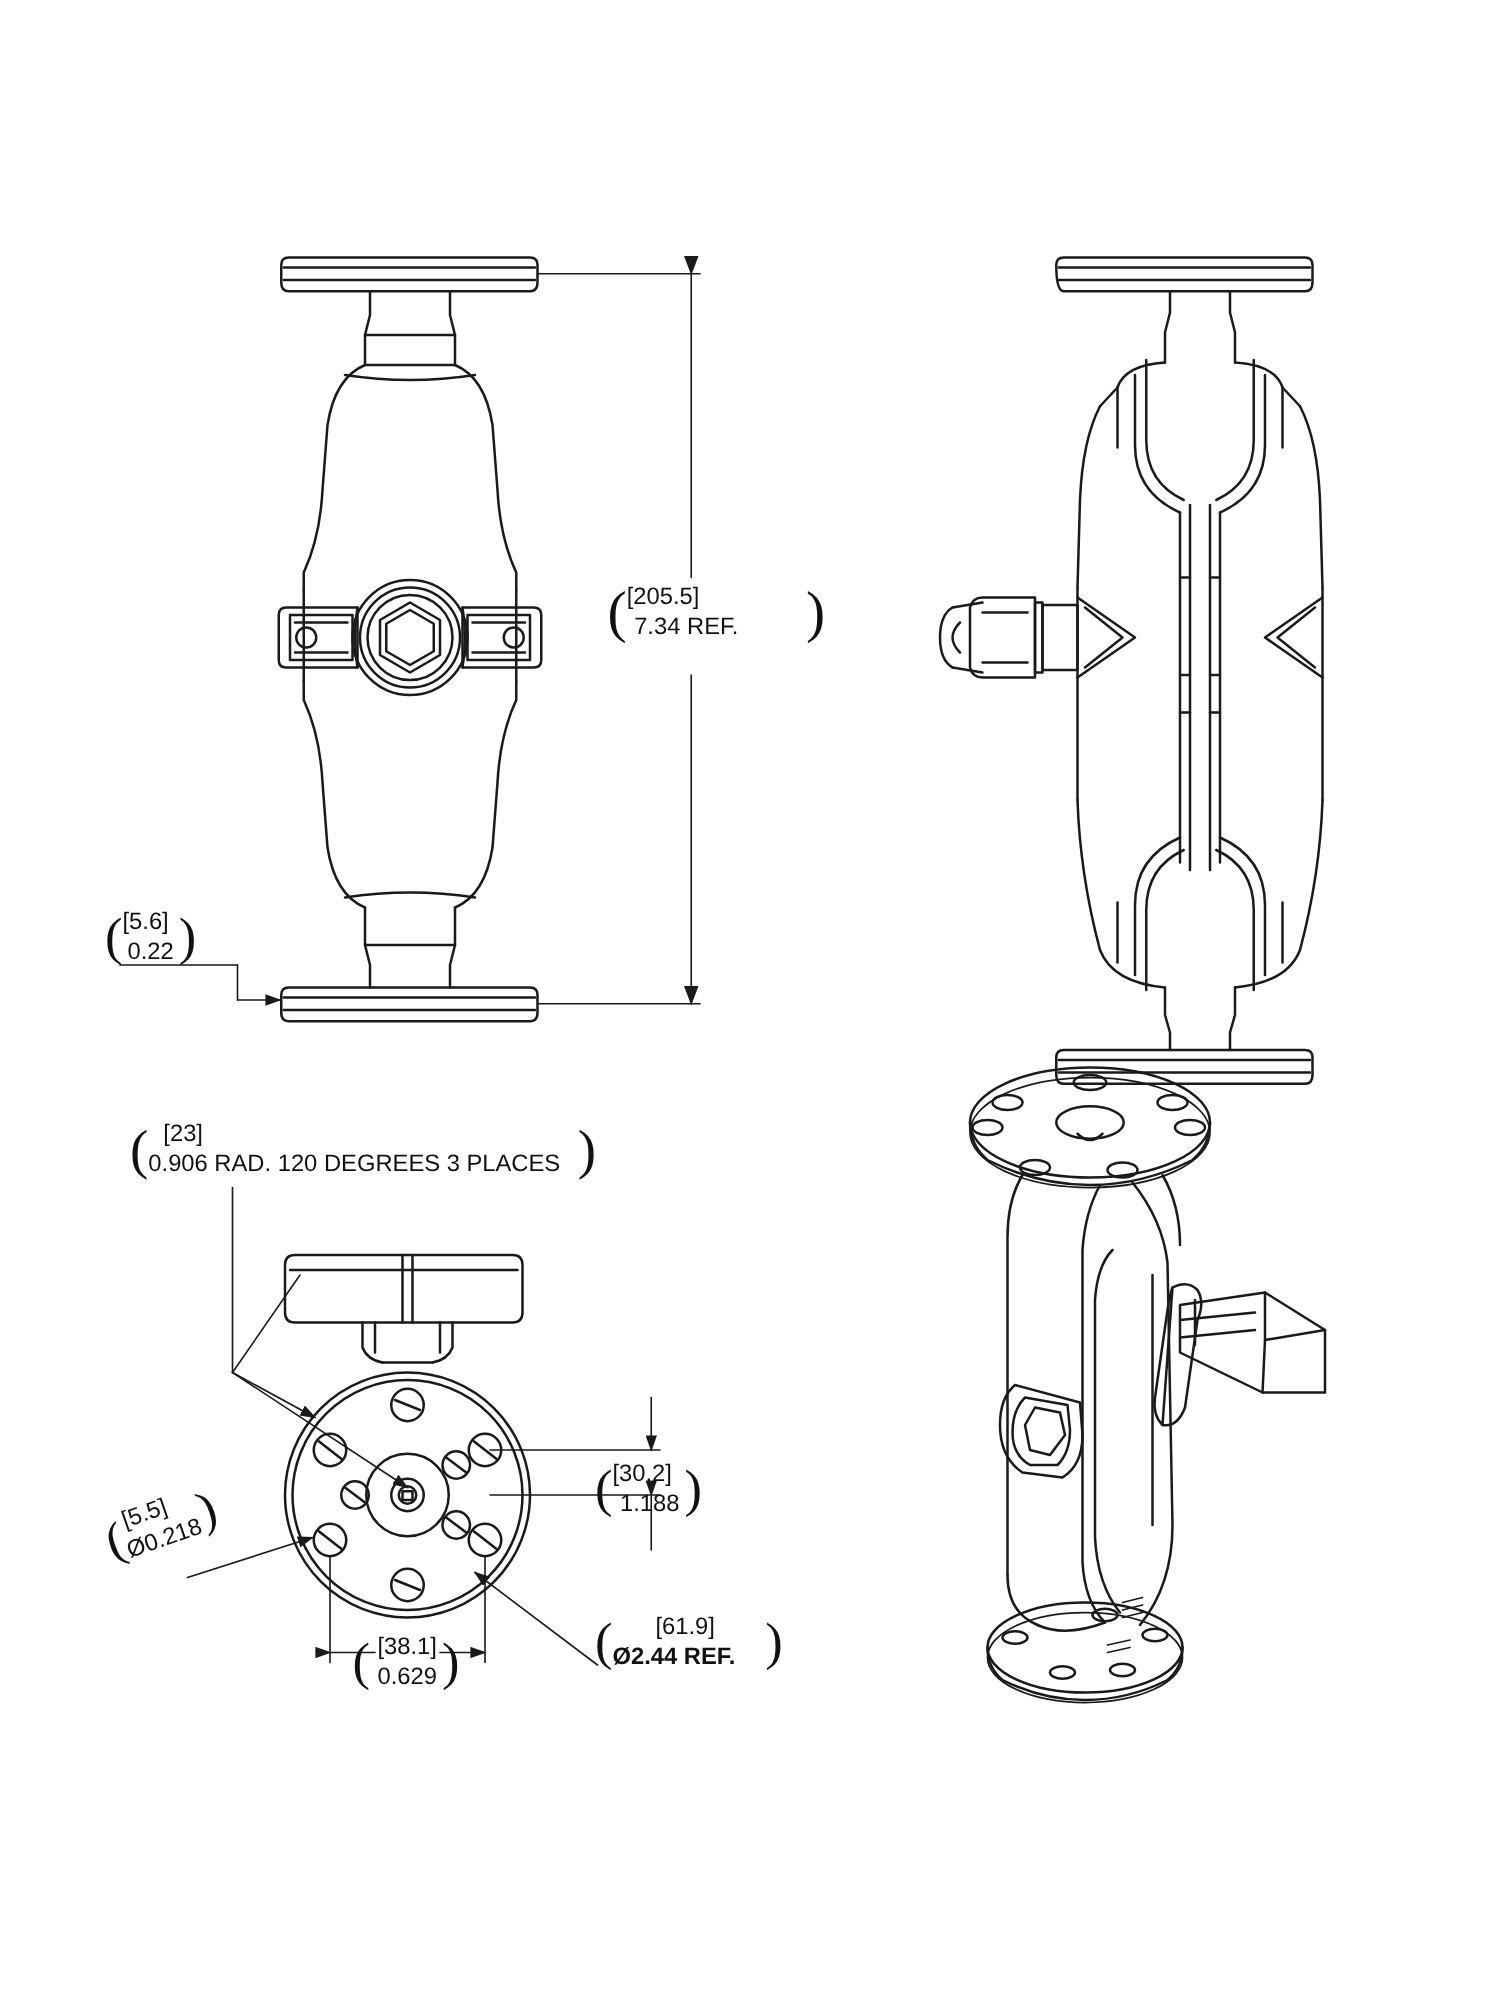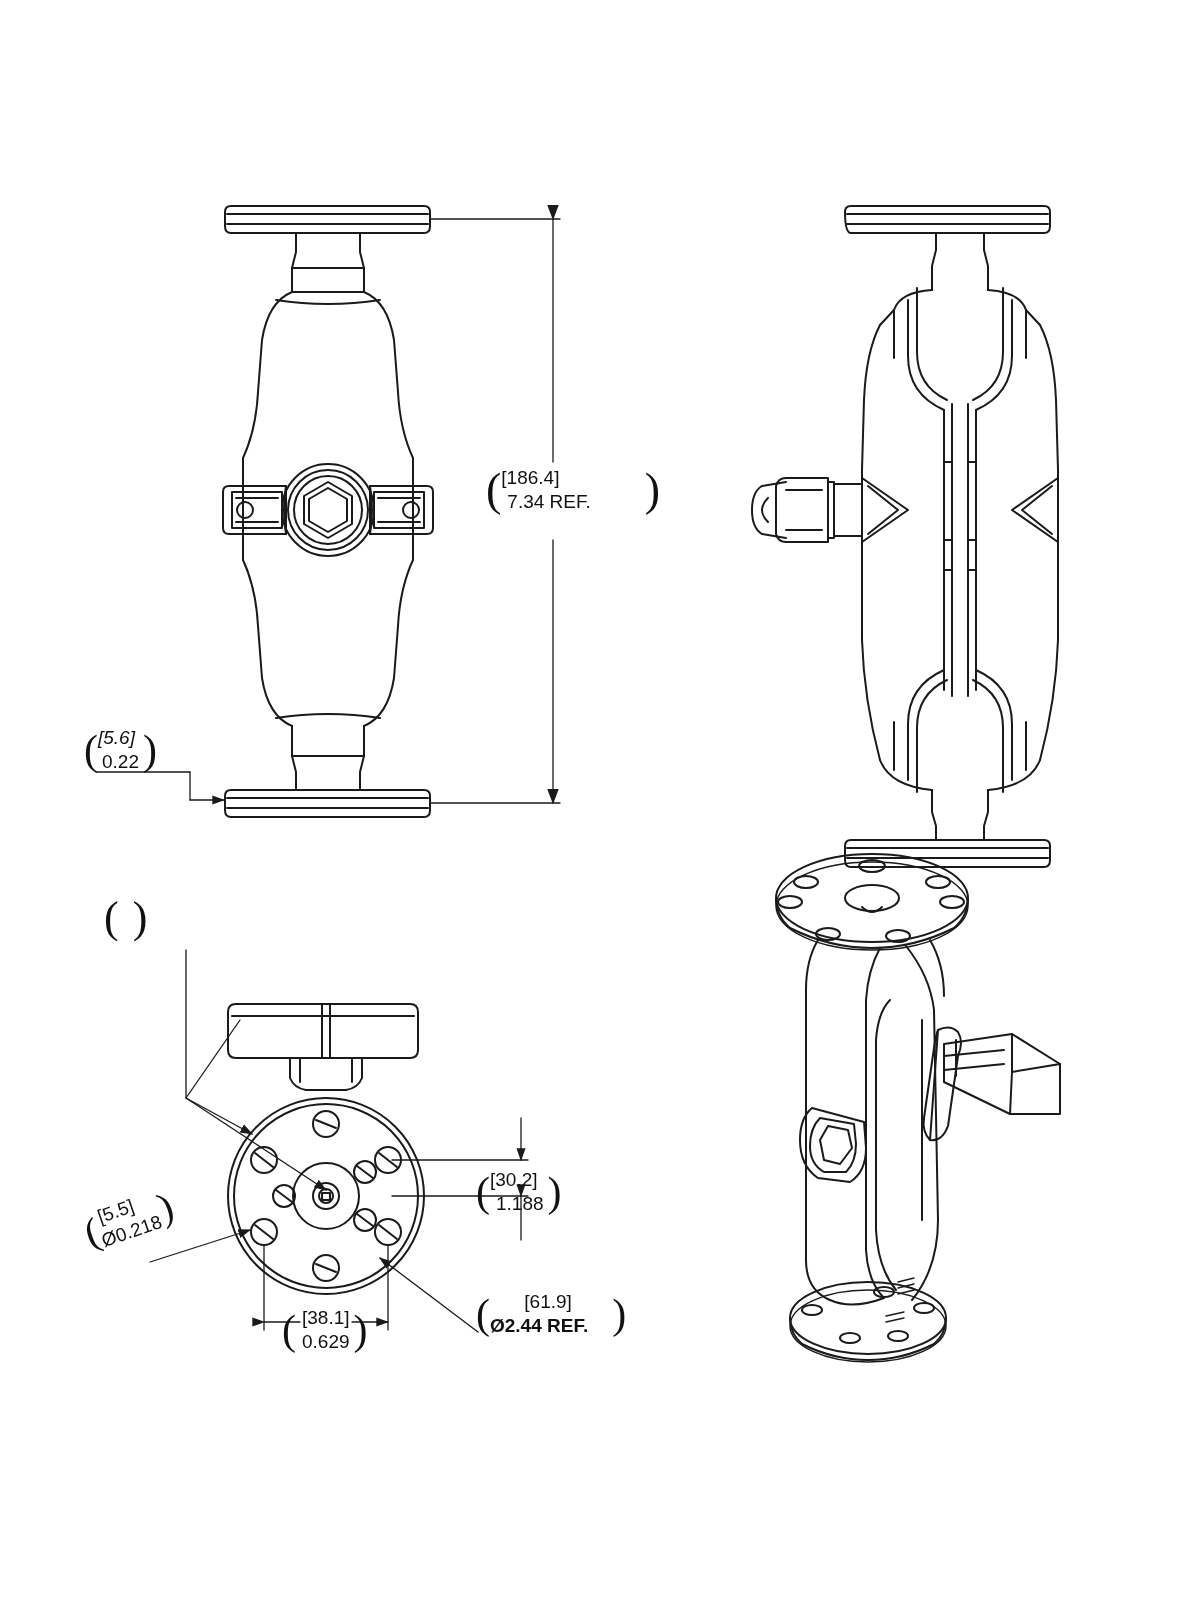--- a/index.html
+++ b/index.html
@@ -254,34 +254,37 @@
       <path d="M898,1282 L914,1278 M898,1288 L914,1284 M898,1294 L914,1290" stroke-width="1.4"></path>
       <path d="M886,1316 L904,1312 M886,1322 L904,1318" stroke-width="1.4"></path>
 
       <path d="M830,1300 Q852,1310 884,1298"></path>
     </g>
   </g>
 </svg>
 
 <div class="lbl" style="left:486px;top:466px;">
   <span style="display:inline-block;font-size:46px;line-height:46px;vertical-align:middle;font-family:'Liberation Serif',serif;">(</span><span style="display:inline-block;vertical-align:middle;text-align:left;">
-    <span style="display:block;">[186.4]</span>
+    <span style="display:block;">[205.5]</span>
     <span style="display:block;padding-left:6px;text-align:right;">7.34 REF.</span>
   </span><span style="display:inline-block;font-size:46px;line-height:46px;vertical-align:middle;padding-left:54px;font-family:'Liberation Serif',serif;">)</span>
 </div>
 
 <div class="lbl" style="left:84px;top:726px;">
   <span style="display:inline-block;font-size:42px;line-height:42px;vertical-align:middle;font-family:'Liberation Serif',serif;">(</span><span style="display:inline-block;vertical-align:middle;text-align:left;">
-    <span style="display:block;font-style:italic;">[5.6]</span>
+    <span style="display:block;">[5.6]</span>
     <span style="display:block;padding-left:4px;">0.22</span>
   </span><span style="display:inline-block;font-size:42px;line-height:42px;vertical-align:middle;padding-left:4px;font-family:'Liberation Serif',serif;">)</span>
 </div>
 
 <div class="lbl" style="left:104px;top:896px;">
-  <span style="display:inline-block;font-size:44px;line-height:44px;vertical-align:middle;font-family:'Liberation Serif',serif;">(</span><span style="display:inline-block;font-size:44px;line-height:44px;vertical-align:middle;padding-left:14px;font-family:'Liberation Serif',serif;">)</span>
+  <span style="display:inline-block;font-size:44px;line-height:44px;vertical-align:middle;font-family:'Liberation Serif',serif;">(</span><span style="display:inline-block;vertical-align:middle;text-align:left;">
+    <span style="display:block;padding-left:12px;">[23]</span>
+    <span style="display:block;">0.906 RAD. 120 DEGREES 3 PLACES</span>
+  </span><span style="display:inline-block;font-size:44px;line-height:44px;vertical-align:middle;padding-left:14px;font-family:'Liberation Serif',serif;">)</span>
 </div>
 
 <div class="lbl" style="left:476px;top:1168px;">
   <span style="display:inline-block;font-size:42px;line-height:42px;vertical-align:middle;font-family:'Liberation Serif',serif;">(</span><span style="display:inline-block;vertical-align:middle;text-align:left;">
     <span style="display:block;">[30.2]</span>
     <span style="display:block;padding-left:6px;">1.188</span>
   </span><span style="display:inline-block;font-size:42px;line-height:42px;vertical-align:middle;padding-left:4px;font-family:'Liberation Serif',serif;">)</span>
 </div>
 
 <div class="lbl" style="left:78px;top:1212px;transform:rotate(-19deg);transform-origin:left top;">

